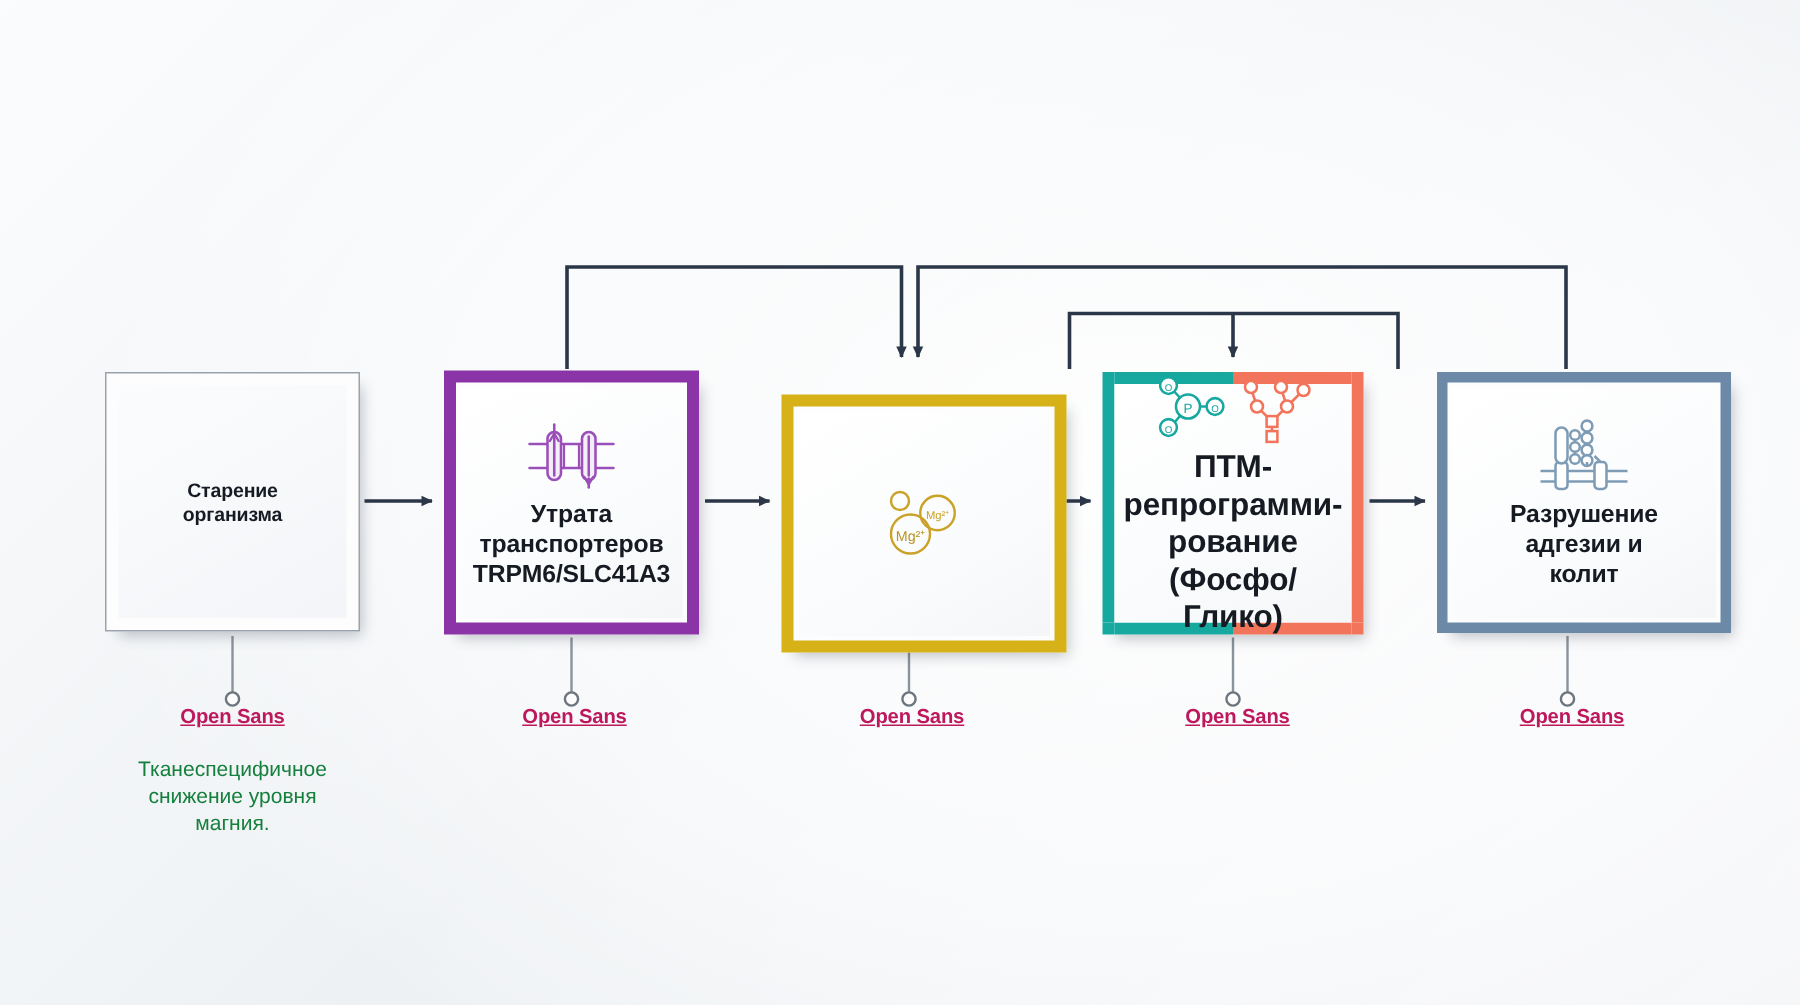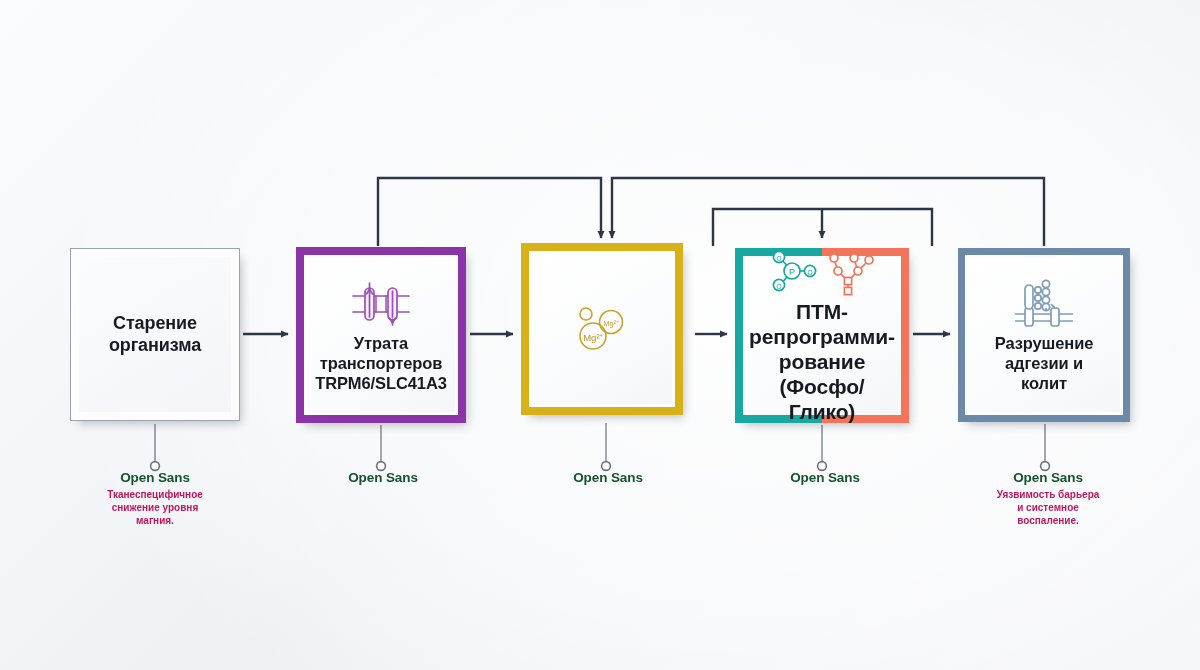--- a/index.html
+++ b/index.html
@@ -40,57 +40,58 @@
   .node .icon{height:56px;display:flex;align-items:center;justify-content:center;margin-bottom:2px;}
   .node .label{
     font-weight:bold;color:#161a22;text-align:center;line-height:1.2;
     letter-spacing:-0.1px;
   }
 
   
   #node-0{left:70px;top:248px;width:170px;height:173px;}
   #node-0 .frame{border:1px solid #9aa3ad;box-shadow:5px 6px 9px -4px rgba(40,50,65,.30);}
   #node-0 .inner{inset:8px;background:linear-gradient(150deg,#fbfcfd 0%,#f3f5f8 100%);}
-  #node-0 .label{font-size:18px;}
+  #node-0 .label{font-size:13px;}
 
   
   #node-1{left:296px;top:247px;width:170px;height:176px;}
   #node-1 .frame{border:8px solid #8b34a8;box-shadow:5px 6px 9px -4px rgba(40,50,65,.30);}
   #node-1 .inner{inset:3px;}
   #node-1 .label{font-size:16.5px;}
 
   
-  #node-2{left:521px;top:243px;width:162px;height:172px;text-decoration:underline;}
+  #node-2{left:521px;top:263px;width:190px;height:172px;text-decoration:underline;}
   #node-2 .frame{border:8px solid #d6b117;box-shadow:5px 6px 9px -4px rgba(40,50,65,.30);}
   #node-2 .inner{inset:3px;}
   #node-2 .label{font-size:17px;}
 
   
   #node-3{left:735px;top:248px;width:174px;height:175px;}
   #node-3 .frame{
     border:8px solid transparent;
     border-image:linear-gradient(to right,#17a8a0 0%,#17a8a0 50%,#f2745a 50%,#f2745a 100%) 1;
     box-shadow:5px 6px 9px -4px rgba(40,50,65,.30);}
   #node-3 .inner{inset:0px;}
   #node-3 .label{font-size:21px;}
 
   
-  #node-4{left:958px;top:248px;width:172px;height:174px;}
+  #node-4{left:958px;top:248px;width:196px;height:174px;}
   #node-4 .frame{border:7px solid #6c8aa8;box-shadow:5px 6px 9px -4px rgba(40,50,65,.30);}
   #node-4 .inner{inset:3px;}
   #node-4 .label{font-size:16.5px;}
 
   
   .caption{position:absolute;z-index:4;text-align:center;}
   .caption .cap-title{
-    font-weight:bold;font-size:13.5px;color:#14532d;line-height:1.25;margin-bottom:1px;
+    font-weight:bold;font-size:13.5px;color:#be185d;line-height:1.25;margin-bottom:16px;
     letter-spacing:-0.1px;
+    text-decoration:underline;
   }
   .caption .cap-body{
-    font-size:10px;color:#be185d;line-height:1.30;font-weight:bold;
+    font-size:14px;color:#15803d;line-height:1.30;
   }
   #cap-0{left:55px;top:470px;width:200px;}
   #cap-1{left:283px;top:470px;width:200px;}
   #cap-2{left:505px;top:470px;width:206px;}
   #cap-3{left:722px;top:470px;width:206px;}
   #cap-4{left:945px;top:470px;width:206px;}
 </style>
 </head>
 <body>
 
@@ -303,16 +304,15 @@
     <div class="cap-title">Open Sans</div>
   </div>
   <div class="caption" id="cap-2">
     <div class="cap-title">Open Sans</div>
   </div>
   <div class="caption" id="cap-3">
     <div class="cap-title">Open Sans</div>
   </div>
   <div class="caption" id="cap-4">
     <div class="cap-title">Open Sans</div>
-    <div class="cap-body">Уязвимость барьера<br>и системное<br>воспаление.</div>
   </div>
 
 </div>
 
 </body></html>

